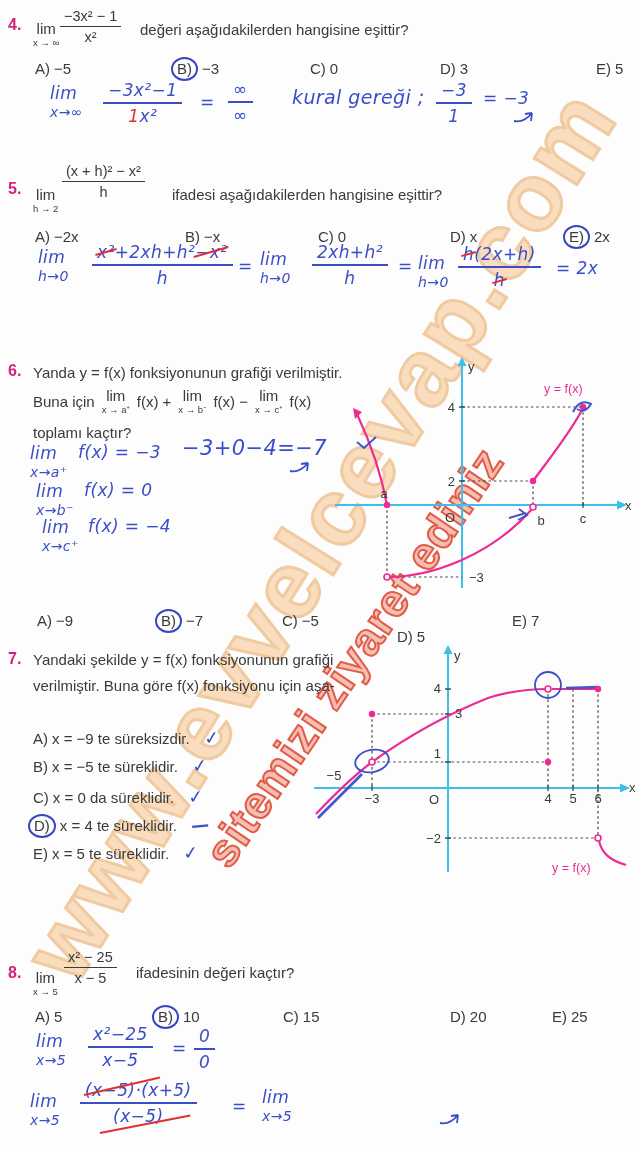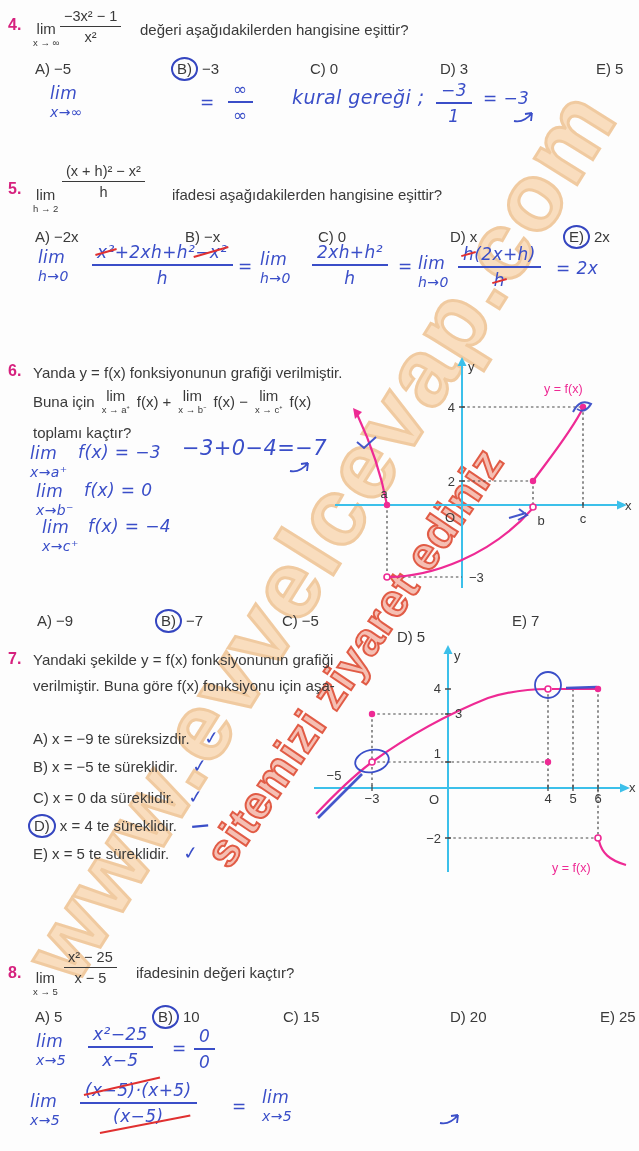--- a/index.html
+++ b/index.html
@@ -67,20 +67,24 @@
     <span class="choice" style="left:35px;top:60px"><span class="ck">A)</span><span>−5</span></span>
     <span class="choice" style="left:176px;top:60px"><span class="ck circled">B)</span><span>−3</span></span>
     <span class="choice" style="left:310px;top:60px"><span class="ck">C)</span><span>0</span></span>
     <span class="choice" style="left:440px;top:60px"><span class="ck">D)</span><span>3</span></span>
     <span class="choice" style="left:596px;top:60px"><span class="ck">E)</span><span>5</span></span>
 
     <span class="hw hlim" style="left:50px;top:84px">
       <span>lim</span>
         <span class="sub">x→∞</span>
     </span>
+    <span class="hw hfrac" style="left:103px;top:80px">
+      <span class="hnum">−3x²−1</span>
+      <span class="hden"><span class="red">1</span><span>x²</span></span>
+    </span>
     <span class="hw" style="left:200px;top:92px">=</span>
     <span class="hw hfrac" style="left:228px;top:79px">
       <span class="hnum">∞</span>
       <span class="hden">∞</span>
     </span>
     <span class="hw" style="left:292px;top:86px;font-size:19px">kural gereği ;</span>
     <span class="hw hfrac" style="left:436px;top:80px">
       <span class="hnum">−3</span>
       <span class="hden">1</span>
     </span>
@@ -311,21 +315,21 @@
     <span class="frac" style="left:64px;top:2px">
       <span class="num">x² − 25</span>
       <span class="den">x − 5</span>
     </span>
     <span class="ptext" style="left:136px;top:18px">ifadesinin değeri kaçtır?</span>
 
     <span class="choice" style="left:35px;top:62px"><span class="ck">A)</span><span>5</span></span>
     <span class="choice" style="left:157px;top:62px"><span class="ck circled">B)</span><span>10</span></span>
     <span class="choice" style="left:283px;top:62px"><span class="ck">C)</span><span>15</span></span>
     <span class="choice" style="left:450px;top:62px"><span class="ck">D)</span><span>20</span></span>
-    <span class="choice" style="left:600px;top:62px"><span class="ck">E)</span><span>25</span></span>
+    <span class="choice" style="left:552px;top:62px"><span class="ck">E)</span><span>25</span></span>
 
     <span class="hw hlim" style="left:36px;top:86px">
       <span>lim</span>
         <span class="sub">x→5</span>
     </span>
     <span class="hw hfrac" style="left:88px;top:78px">
       <span class="hnum">x²−25</span>
       <span class="hden">x−5</span>
     </span>
     <span class="hw" style="left:172px;top:92px">=</span>

